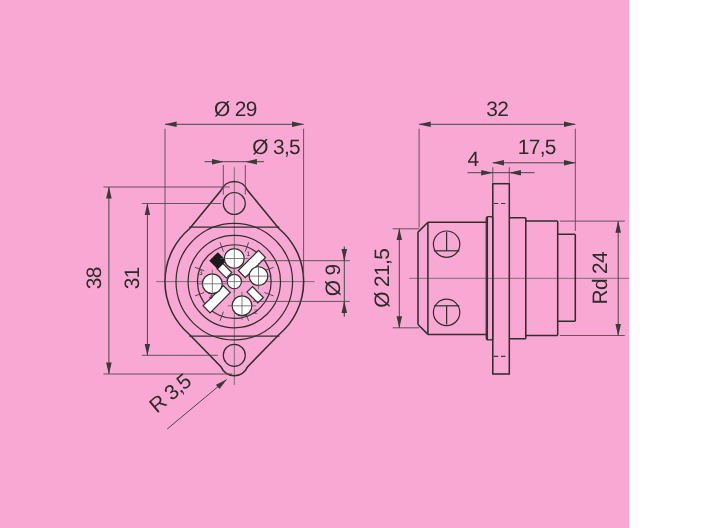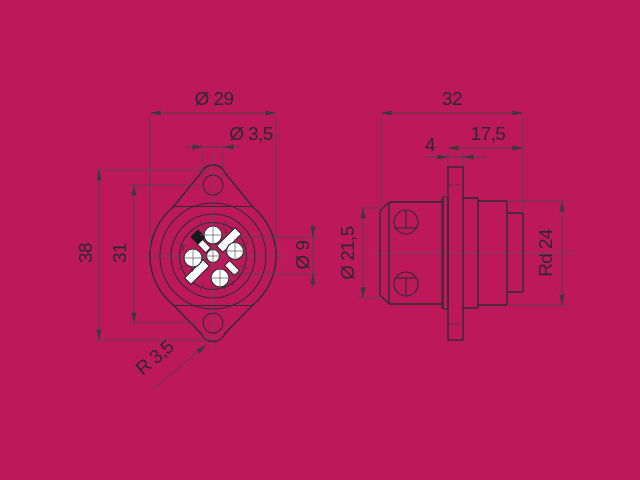--- a/index.html
+++ b/index.html
@@ -1,16 +1,16 @@
 <!DOCTYPE html>
 <html><head>
 <meta charset="utf-8">
 <style>
   html,body{margin:0;padding:0;background:#fff;}
-  .canvas{width:640px;height:480px;background:#be185d;position:relative;overflow:hidden;}
+  .canvas{width:572px;height:480px;background:#f9a8d4;position:relative;overflow:hidden;}
   svg{display:block;}
   .obj{stroke:#2e2e2e;stroke-width:1.4;fill:none;}
   .obj2{stroke:#2e2e2e;stroke-width:1.1;fill:none;}
   .dimline{stroke:#454545;stroke-width:0.9;fill:none;}
   .extline{stroke:#4a4a4a;stroke-width:0.8;fill:none;}
   .cline{stroke:#5a5a5a;stroke-width:0.7;fill:none;}
   .dash{stroke:#3a3a3a;stroke-width:1;fill:none;stroke-dasharray:4 2.5;}
   .whitefill{fill:#ffffff;}
   .dim{font-family:"Liberation Sans",sans-serif;font-size:19px;fill:#2b2b2b;letter-spacing:-0.6px;}
   .tiny{font-family:"Liberation Sans",sans-serif;font-size:6px;fill:#2b2b2b;letter-spacing:0;}

